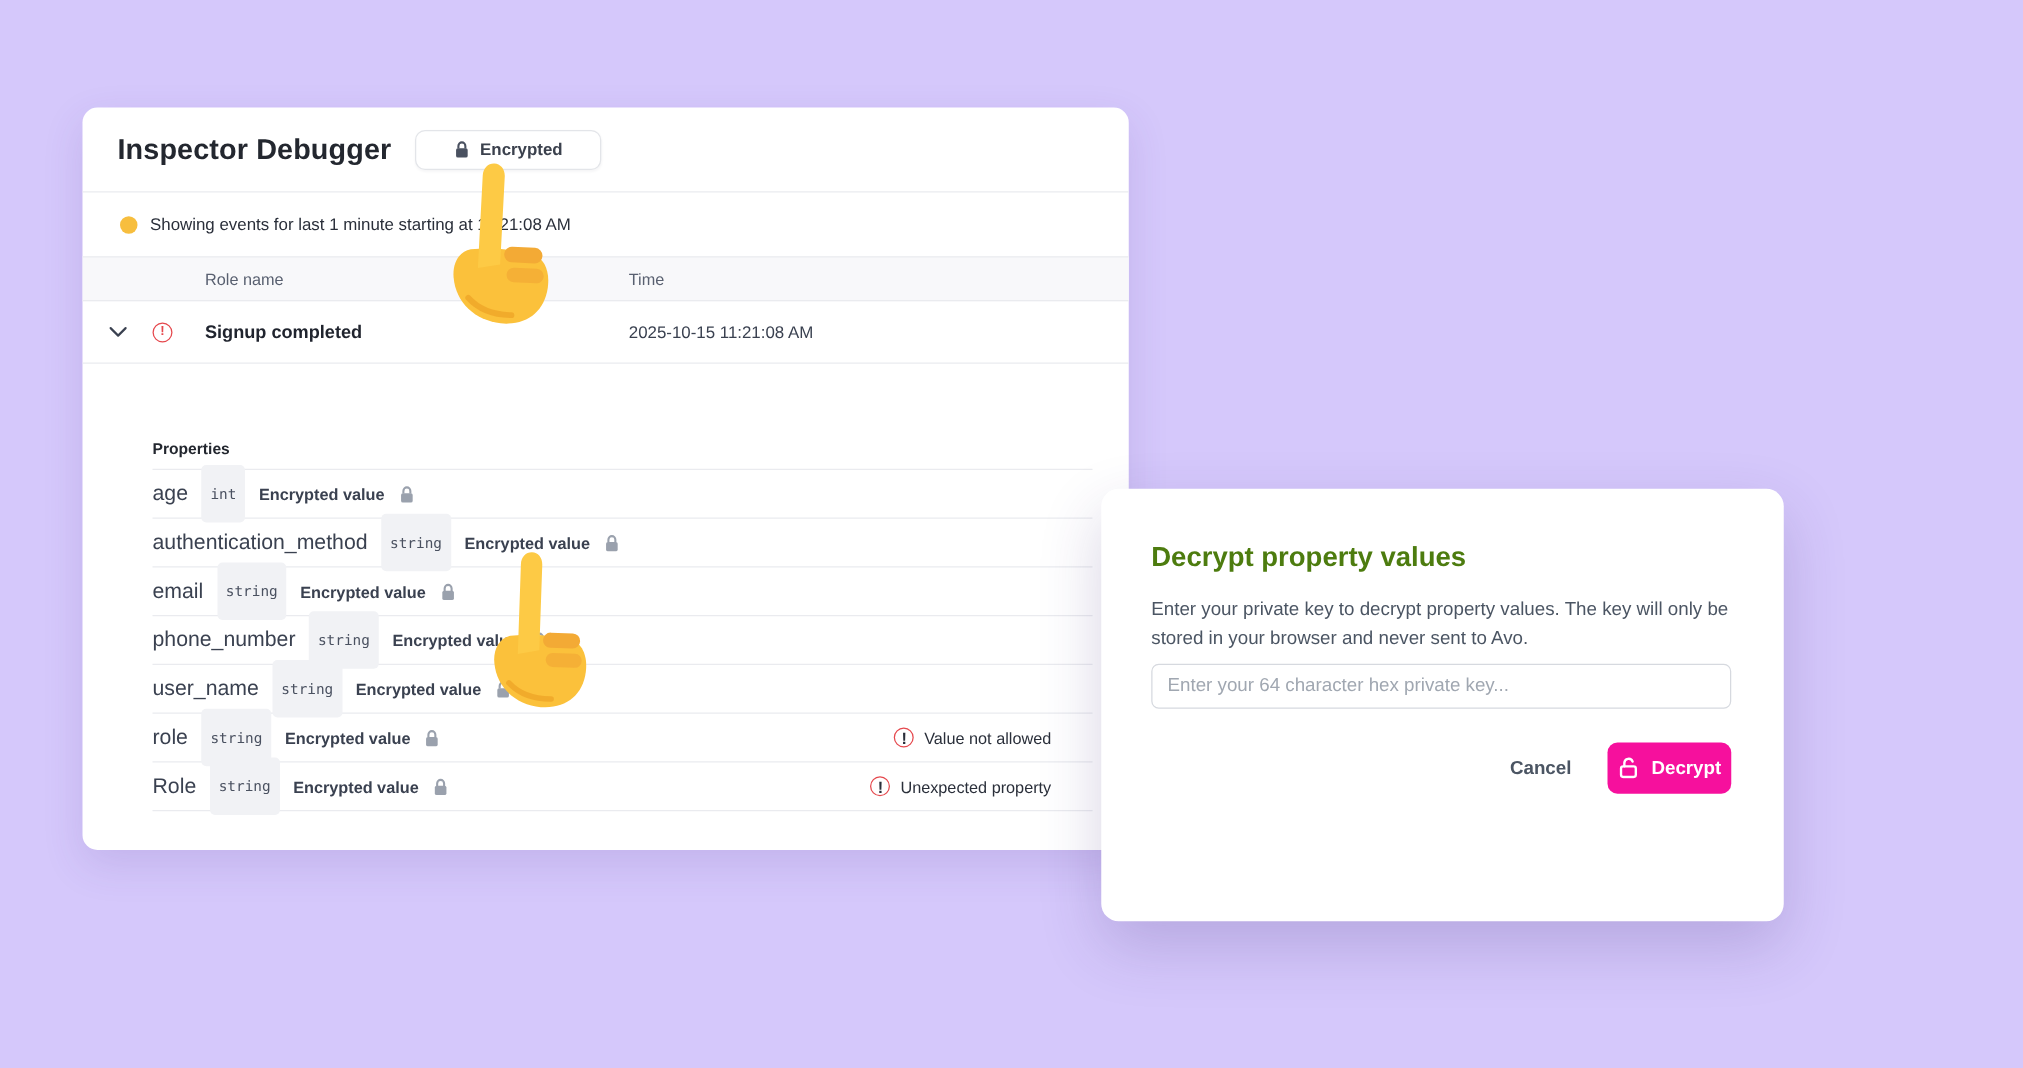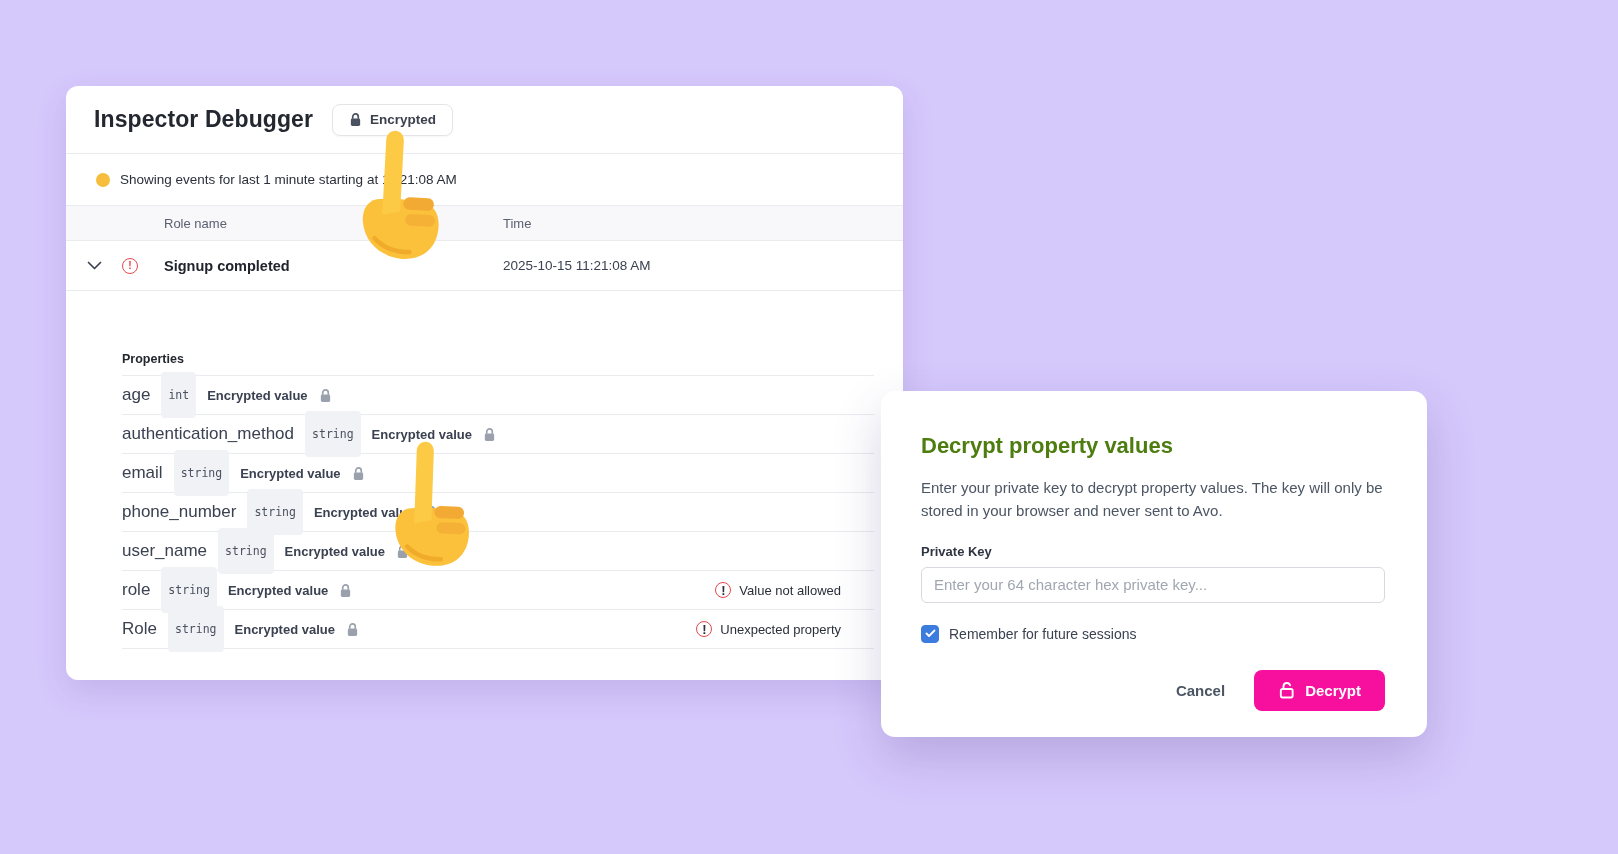--- a/index.html
+++ b/index.html
@@ -31,21 +31,21 @@
     overflow:hidden;
   }
   .card-header{
     height:67px;display:flex;align-items:center;gap:19px;
     padding:0 24px 0 28px;
   }
   .card-title{font-size:23px;font-weight:700;color:var(--ink);letter-spacing:.1px;}
   .encrypted-btn{
     display:flex;align-items:center;gap:8px;
     background:#fff;border:1px solid #E3E5E9;border-radius:8px;
-    height:32px;padding:0 16px;cursor:pointer;
+    height:32px;padding:0 30px;cursor:pointer;
     font-family:"Liberation Sans",sans-serif;
     font-size:13.5px;font-weight:600;color:#3B414D;
     box-shadow:0 1px 2px rgba(20,20,40,.04);
   }
   .status-row{
     height:52px;display:flex;align-items:center;gap:10px;
     padding:0 28px 0 30px;border-top:1px solid var(--border);
   }
   .status-dot{width:14px;height:14px;border-radius:50%;background:var(--amber);flex:0 0 auto;}
   .status-text{font-size:13.5px;color:#2A2F3A;}
@@ -114,21 +114,21 @@
   .checkbox.checked{background:var(--checkbox-blue);border-color:var(--checkbox-blue);}
   .remember-label{font-size:14px;color:#3A4150;}
   .modal-footer{margin-top:27px;display:flex;align-items:center;justify-content:flex-end;gap:29px;}
   .cancel-btn{
     background:none;border:none;cursor:pointer;
     font-family:"Liberation Sans",sans-serif;font-size:15px;font-weight:600;color:#4B5563;
   }
   .decrypt-btn{
     display:flex;align-items:center;gap:10px;
     background:var(--accent);border:none;border-radius:8px;cursor:pointer;
-    height:41px;padding:0 24px;
+    height:41px;padding:0 8px;
     font-family:"Liberation Sans",sans-serif;font-size:15px;font-weight:700;color:#fff;
   }
 
   
   .hand{position:absolute;pointer-events:none;}
   .hand-1{left:351px;top:130px;width:100px;height:130px;transform:rotate(3deg);}
   .hand-2{left:384px;top:441px;width:96px;height:126px;transform:rotate(2deg);}
 </style>
 </head>
 <body style="background: rgb(213, 200, 251);">
@@ -272,32 +272,21 @@
         <span class="err-text">Unexpected property</span>
       </span>
     </div>
   </div>
     </div>
   </section>
 
   <section class="decrypt-modal">
     <h2 class="modal-title">Decrypt property values</h2>
     <p class="modal-desc">Enter your private key to decrypt property values. The key will only be stored in your browser and never sent to Avo.</p>
-    <div class="field-label">Private Key</div>
     <input class="key-input" type="text" placeholder="Enter your 64 character hex private key..." style="">
-    <div class="remember-row">
-      <span class="checkbox checked" id="remember-checkbox">
-        <span style="display:inline-flex">
-          <svg width="11" height="9" viewBox="0 0 11 9" fill="none">
-            <path d="M1.5 4.5 L4 7 L9.5 1.5" stroke="#fff" stroke-width="1.8" stroke-linecap="round" stroke-linejoin="round"></path>
-          </svg>
-        </span>
-      </span>
-      <span class="remember-label">Remember for future sessions</span>
-    </div>
     <div class="modal-footer">
       <button class="cancel-btn">Cancel</button>
       <button class="decrypt-btn">
         <span style="display:inline-flex">
           <svg width="17" height="18" viewBox="0 0 18 19" fill="none">
             <rect x="3" y="8.5" width="12.5" height="9" rx="1.8" stroke="#fff" stroke-width="2" fill="none"></rect>
             <path d="M5.8 8.5 V5.6 a3.6 3.6 0 0 1 7 -1.1" stroke="#fff" stroke-width="2" fill="none" stroke-linecap="round"></path>
           </svg>
         </span>
         <span>Decrypt</span>

